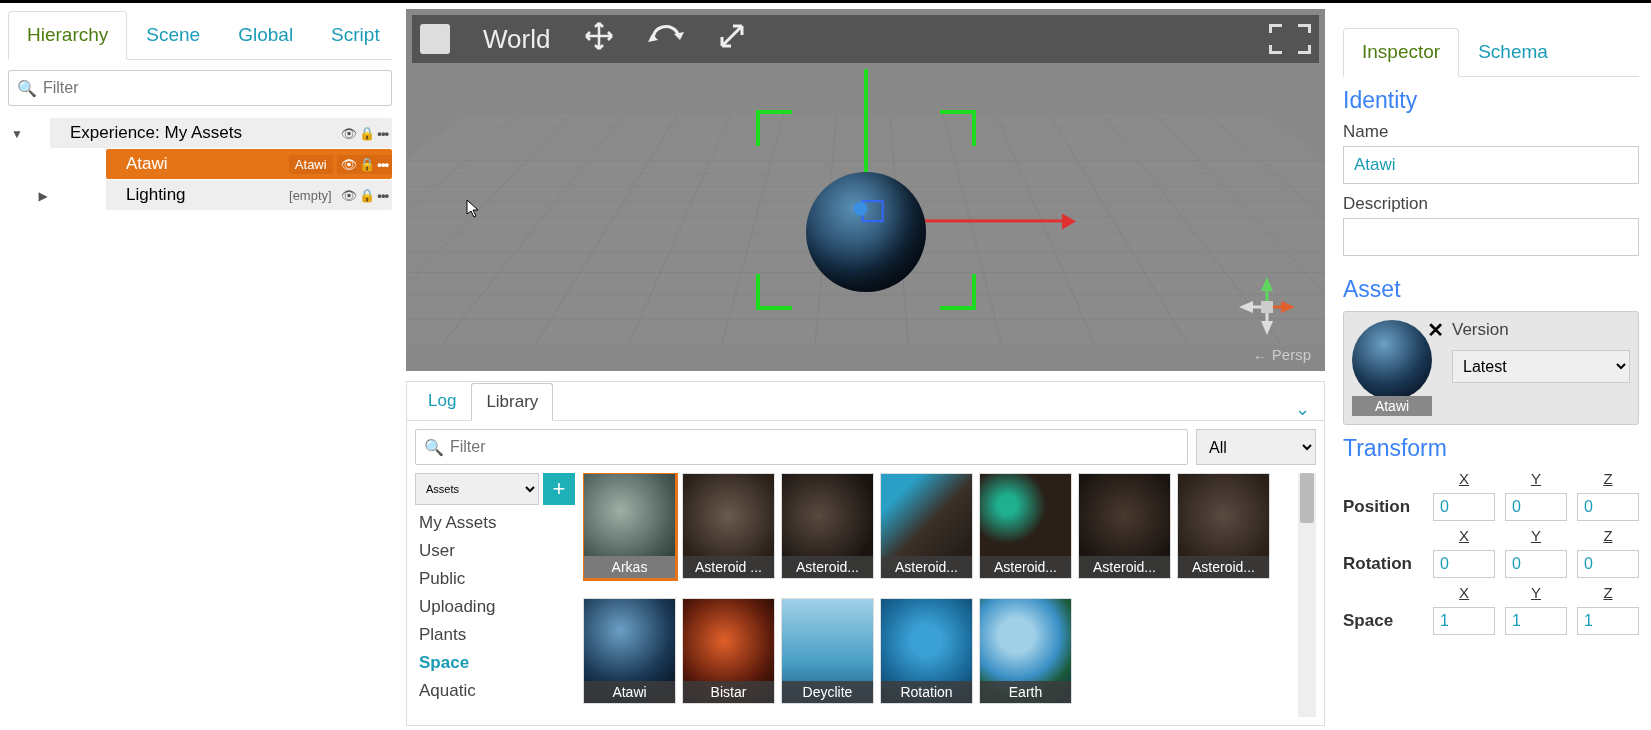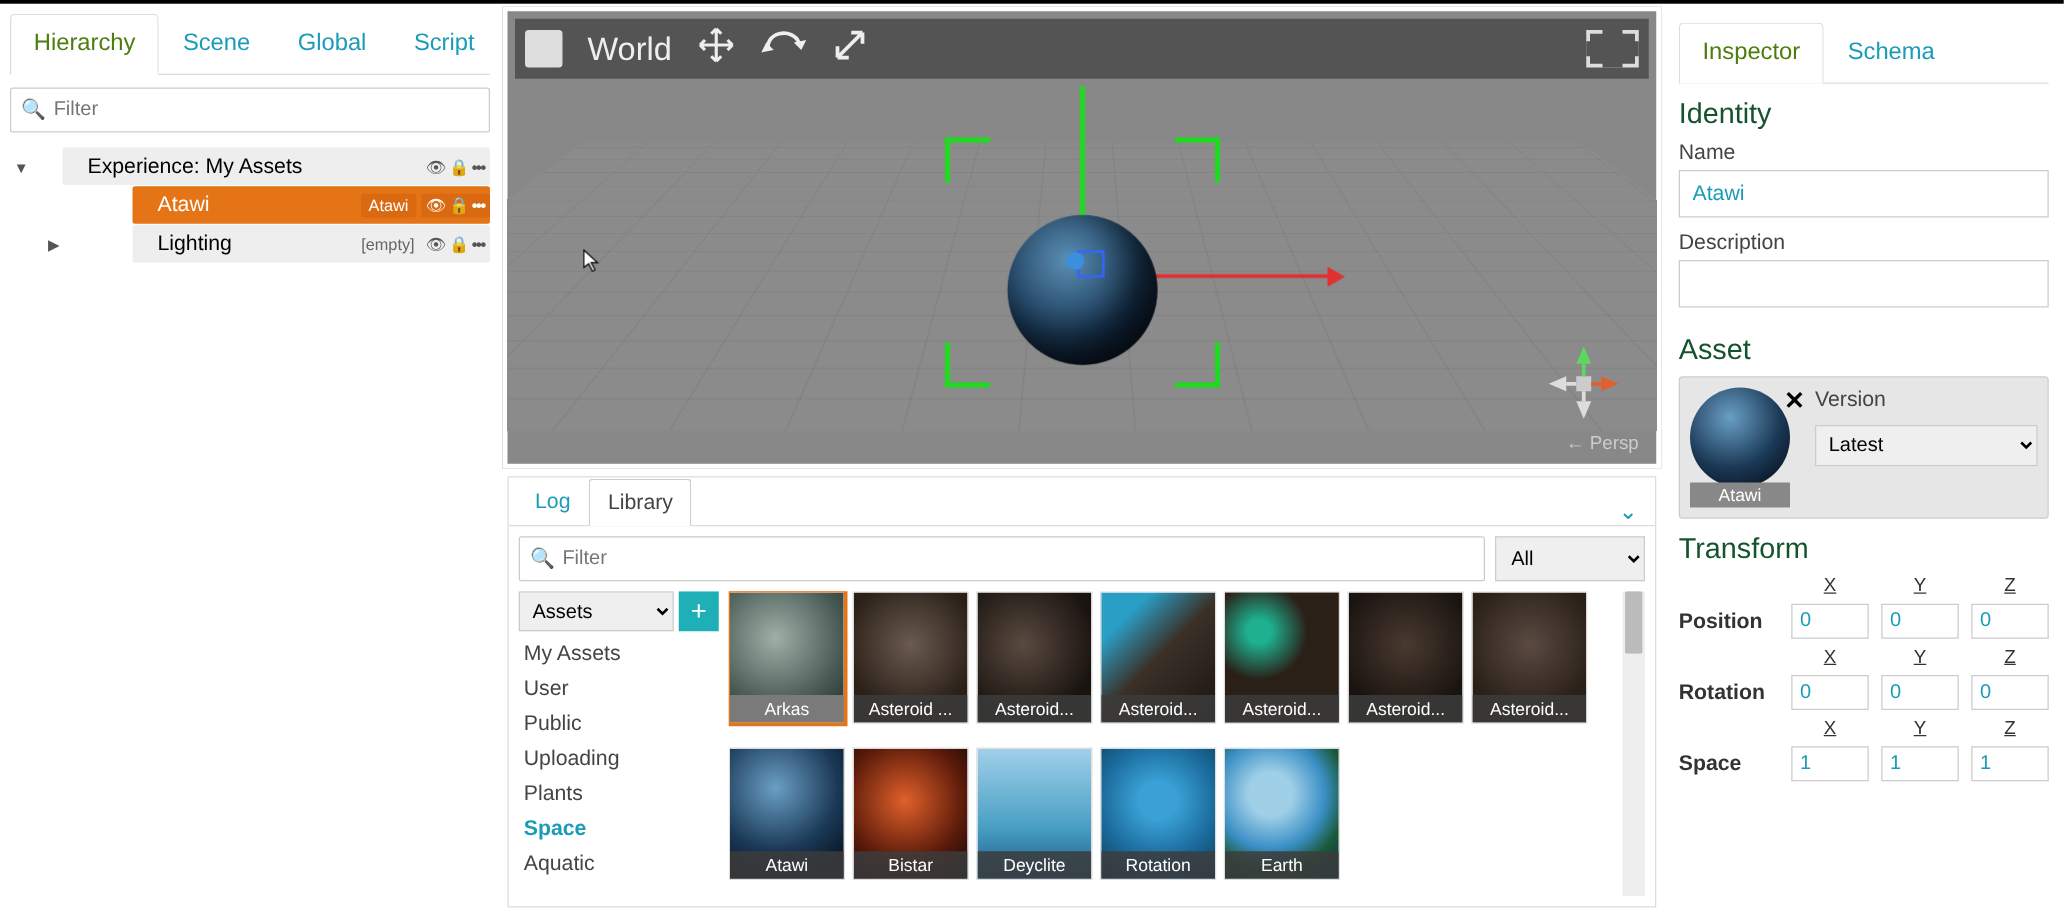--- a/index.html
+++ b/index.html
@@ -1,19 +1,19 @@
 <!DOCTYPE html>
 <html><head>
 <meta charset="utf-8">
 <style>
 * { box-sizing: border-box; margin: 0; padding: 0; font-family: "Segoe UI", Arial, sans-serif; }
 body { background: #fff; width: 1651px; height: 730px; overflow: hidden; display: flex; border-top: 3px solid #000; }
 .left-panel { width: 400px; height: 100%; padding: 8px; background: #fff; }
 .center-panel { flex: 1; height: 100%; display: flex; flex-direction: column; background: #fff; }
-.right-panel { width: 320px; height: 100%; padding: 15px 12px; background: #fff; }
+.right-panel { width: 320px; height: 100%; padding: 25px 12px; background: #fff; }
 
 
 .tabs { display: flex; border-bottom: 1px solid #ddd; margin-bottom: 10px; }
 .tab { padding: 12px 18px; font-size: 19px; color: #1a9cb7; cursor: pointer; border: 1px solid transparent; }
 .tab.active { color: #4d7c0f; border: 1px solid #ddd; border-bottom: 1px solid #fff; border-radius: 4px 4px 0 0; margin-bottom: -1px; background: #fff; }
 
 
 .filter-box { display: flex; align-items: center; border: 1px solid #ccc; border-radius: 2px; padding: 4px 8px; margin-bottom: 12px; height: 36px; }
 .filter-box .icon { font-size: 16px; margin-right: 6px; color: #333; }
 .filter-box input { border: none; outline: none; font-size: 16px; flex: 1; color: #666; }
@@ -28,21 +28,21 @@
 .tree-root { background: #eee; margin-left: 24px; }
 .tree-item { margin-left: 54px; background: #eee; }
 .tree-item.selected { background: #e57417; color: #fff; }
 .tree-item.selected .tree-badge { background: #d96a12; color: #fff; border-color: #d96a12; }
 .tree-item.selected .tree-icons { background: #d96a12; padding: 2px 4px; border-radius: 2px; }
 .tree-item.selected .tree-icons span { color: #fff; }
 .ellipsis { font-weight: bold; letter-spacing: -1px; }
 
 
 .viewport { height: 370px; background: #888; position: relative; border: 4px solid #fff; margin: 2px; }
-.vp-toolbar { position: absolute; top: 6px; left: 6px; right: 6px; height: 48px; background: #545454; display: flex; align-items: center; padding: 0 8px; gap: 20px; }
+.vp-toolbar { position: absolute; top: 6px; left: 6px; right: 6px; height: 48px; background: #545454; display: flex; align-items: center; padding: 0 8px; gap: 33px; }
 .vp-toolbar .box-icon { width: 30px; height: 30px; background: #ddd; border-radius: 3px; }
 .vp-toolbar .label { color: #eee; font-size: 26px; font-weight: 300; }
 .vp-toolbar .tool-icon { color: #eee; font-size: 26px; }
 .vp-toolbar .spacer { flex: 1; }
 .vp-toolbar .full-icon { width: 42px; height: 30px; border: 3px solid #ddd; position: relative; }
 .vp-toolbar .full-icon::before, .vp-toolbar .full-icon::after { content: ''; position: absolute; background: #545454; }
 .vp-toolbar .full-icon::before { top: -3px; bottom: -3px; left: 10px; right: 10px; }
 .vp-toolbar .full-icon::after { left: -3px; right: -3px; top: 6px; bottom: 6px; }
 
 .vp-scene { position: absolute; top: 60px; left: 0; right: 0; bottom: 0; overflow: hidden; }
@@ -72,37 +72,37 @@
 .bottom-tabs { display: flex; align-items: flex-end; border-bottom: 1px solid #ddd; padding: 0 6px; }
 .b-tab { padding: 8px 14px; font-size: 17px; color: #1a9cb7; cursor: pointer; border: 1px solid transparent; }
 .b-tab.active { color: #444; border: 1px solid #ccc; border-bottom-color: #fff; margin-bottom: -1px; border-radius: 3px 3px 0 0; background: #fff; }
 .b-chevron { margin-left: auto; color: #1a9cb7; font-size: 18px; padding-right: 8px; }
 .lib-filter-row { display: flex; gap: 8px; padding: 8px; }
 .lib-filter-row .filter-box { flex: 1; margin: 0; }
 .lib-filter-row select { width: 120px; border: 1px solid #ccc; padding: 0 8px; font-size: 16px; }
 .lib-body { flex: 1; display: flex; padding: 0 8px 8px 8px; gap: 8px; overflow: hidden; }
 .lib-sidebar { width: 160px; display: flex; flex-direction: column; }
 .lib-assets-row { display: flex; gap: 4px; margin-bottom: 6px; }
-.lib-assets-row select { flex: 1; border: 1px solid #ccc; padding: 4px 6px; font-size: 16px; }
+.lib-assets-row select { flex: 1; border: 1px solid #ccc; padding: 4px 6px; font-size: 11px; }
 .add-btn { width: 32px; height: 32px; background: #1fb0b7; color: #fff; font-size: 22px; display: flex; align-items: center; justify-content: center; cursor: pointer; }
 .cat-list { display: flex; flex-direction: column; gap: 4px; font-size: 17px; color: #444; overflow: hidden; }
 .cat-list div { padding: 2px 4px; cursor: pointer; }
 .cat-list div.active { color: #1a9cb7; font-weight: bold; }
 .lib-grid-wrap { flex: 1; display: flex; overflow: hidden; gap: 28px; }
 .lib-grid { flex: 1; display: grid; grid-template-columns: repeat(7,1fr); gap: 6px; overflow: hidden; }
 .asset-tile { position: relative; border: 1px solid #ddd; height: 106px; overflow: hidden; }
 .asset-tile .thumb { width: 100%; height: 100%; }
 .asset-tile .caption { position: absolute; bottom: 0; left: 0; right: 0; background: rgba(60,60,60,0.85); color: #fff; font-size: 14px; text-align: center; padding: 3px 2px; white-space: nowrap; overflow: hidden; text-overflow: ellipsis; }
 .asset-tile.selected { outline: 3px solid #e57417; outline-offset: -1px; }
 .asset-tile.selected .caption { background: #7a7a7a; }
 .lib-scroll { width: 18px; background: #eee; position: relative; }
 .lib-scroll .thumb-bar { position: absolute; top: 0; left: 2px; right: 2px; height: 50px; background: #bbb; border-radius: 2px; }
 
 
-.section-h { font-size: 23px; font-weight: 400; color: #14532d; margin: 10px 0 8px 0; }
+.section-h { font-size: 23px; font-weight: 400; color: #3b82f6; margin: 10px 0 8px 0; }
 .field-label { font-size: 17px; color: #444; margin-bottom: 4px; }
 .text-input { width: 100%; border: 1px solid #ccc; padding: 8px 10px; font-size: 17px; color: #1a9cb7; margin-bottom: 10px; }
 .asset-box { display: flex; background: #e6e6e6; border: 1px solid #ccc; border-radius: 3px; padding: 8px; gap: 10px; align-items: flex-start; }
 .asset-thumb-wrap { position: relative; width: 90px; }
 .asset-thumb-wrap .close { position: absolute; top: -2px; right: -2px; font-size: 20px; font-weight: bold; cursor: pointer; }
 .asset-thumb { width: 80px; height: 80px; border-radius: 50%; background: radial-gradient(circle at 40% 30%, #6a9fc5, #1a3855 55%, #0a1525 85%); }
 .asset-thumb-cap { background: #888; color: #fff; text-align: center; font-size: 14px; padding: 2px; width: 80px; margin-top: -4px; }
 .version-col { flex: 1; }
 .version-col select { width: 100%; padding: 6px; border: 1px solid #ccc; font-size: 16px; margin-top: 6px; }
 

